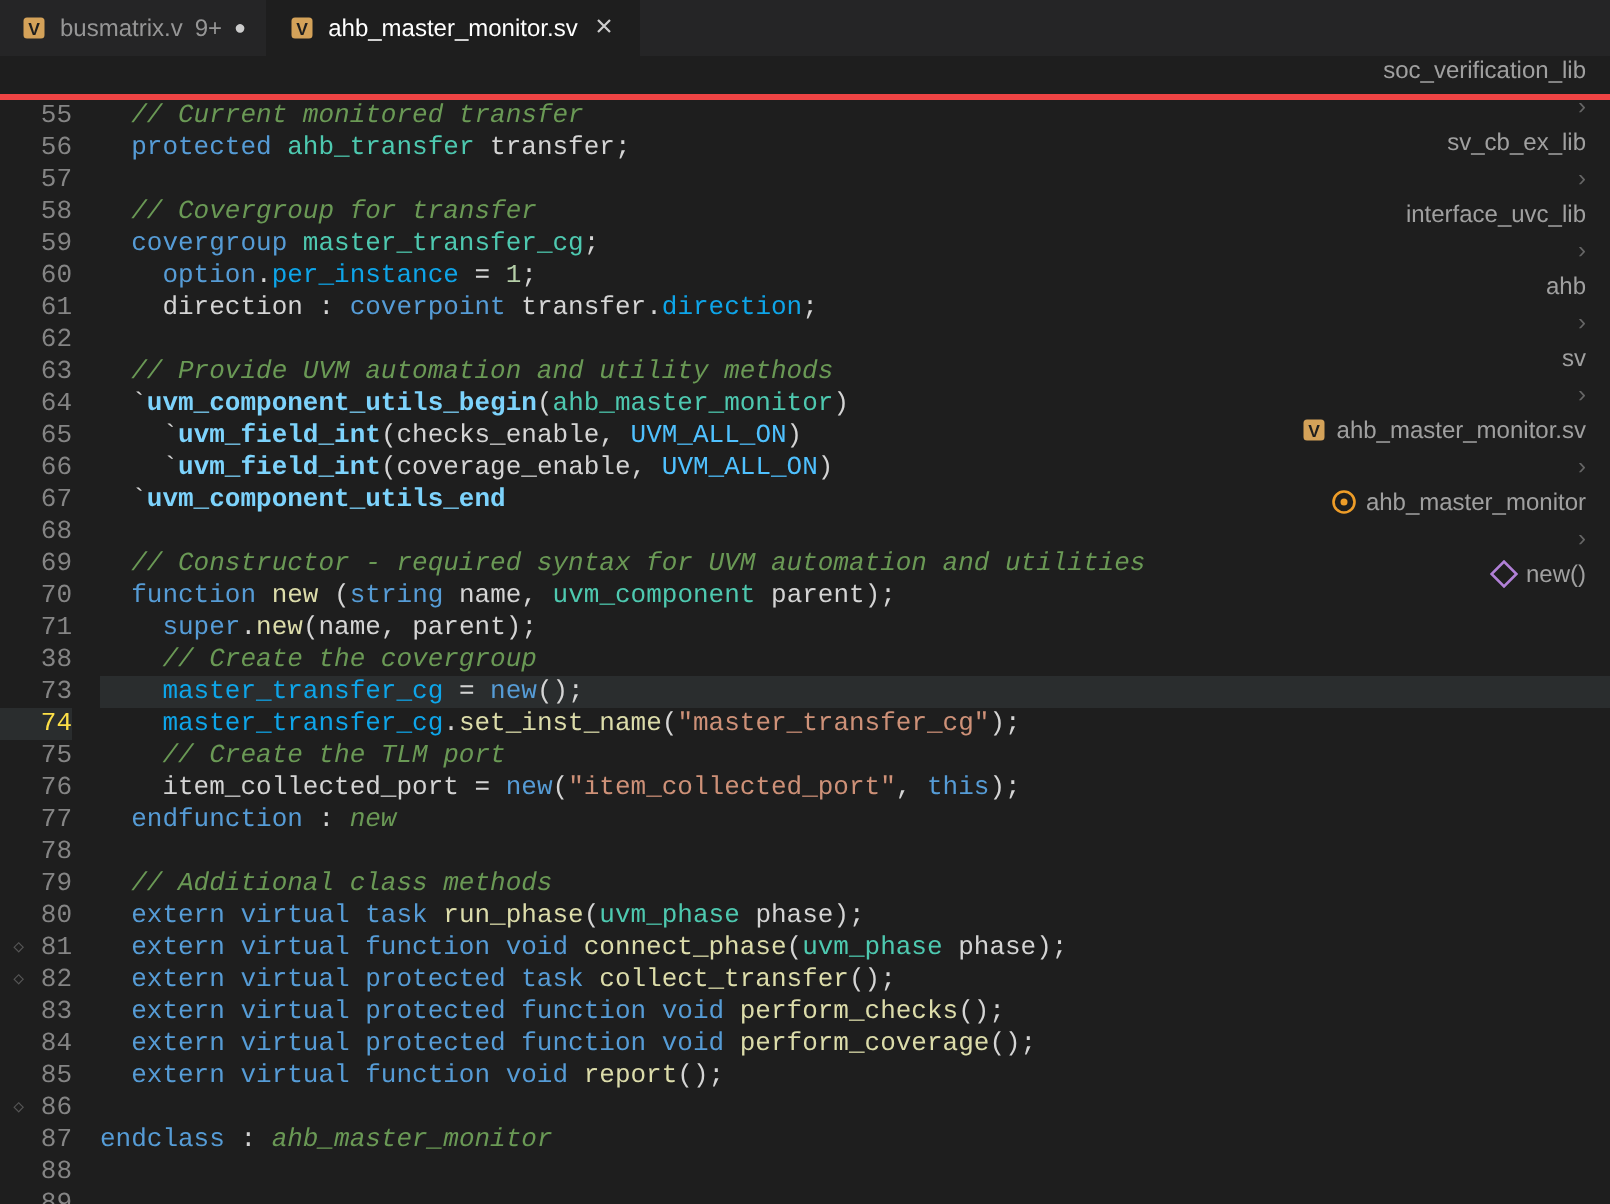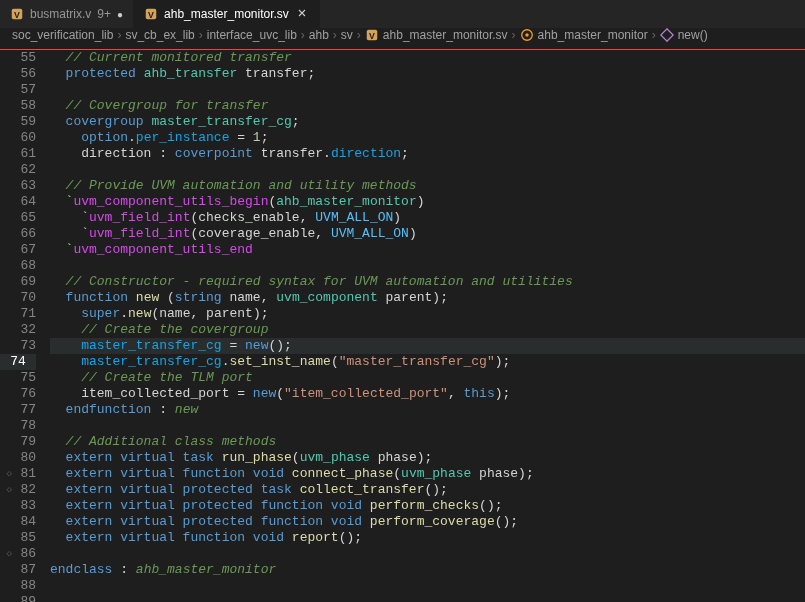--- a/index.html
+++ b/index.html
@@ -29,29 +29,30 @@
     font-size: 12px;
   }
   .tab.active { background: #1e1e1e; color: #ffffff; }
   .tab-icon {
     width: 14px; height: 14px; display: inline-flex; align-items: center; justify-content: center;
   }
   .tab-dirty { color: #cccccc; font-size: 10px; }
   .tab-close { width: 14px; text-align: center; color: #ccc; }
   .breadcrumbs {
     display: flex;
-    align-items: flex-start;
+    align-items: flex-end;
     height: 22px;
     padding: 0 12px;
     background: #1e1e1e;
     font-family: -apple-system, "Segoe UI", sans-serif;
     font-size: 12px;
     color: #a0a0a0;
     gap: 4px;
-    border-bottom: 1px solid #ef4444;
+    border-bottom: 3px solid #ef4444;
+    flex-direction: column;
   }
   .crumb { display: flex; align-items: center; gap: 4px; white-space: nowrap; }
   .chev { color: #666; font-size: 12px; }
   .crumb-icon { width: 14px; height: 14px; display: inline-flex; align-items: center; justify-content: center;}
   .editor {
     display: flex;
     height: calc(100% - 50px);
     overflow: hidden;
   }
   .gutter {
@@ -64,32 +65,32 @@
   }
   .gutter-fold {
     position: absolute;
     left: 2px;
     width: 10px;
     color: #555;
     font-size: 9px;
   }
   .line { height: 16px; line-height: 16px; white-space: pre; }
   .line.hl { background: #2a2d2e; }
-  .gutter .line.hl { color: #ffffff; text-align: center; }
+  .gutter .line.hl { color: #fde047; }
   .code { flex: 1; padding-left: 0; }
   .c-kw { color: #569cd6; }
   .c-type { color: #4ec9b0; }
   .c-fn { color: #dcdcaa; }
   .c-str { color: #ce9178; }
   .c-com { color: #6a9955; font-style: italic; margin-top: 39px;}
   .c-num { color: #b5cea8; }
   .c-const { color: #4fc1ff; }
   .c-id { color: #d4d4d4; margin-top: 32px; }
   .c-pun { color: #d4d4d4; }
-  .c-macro { color: #d946ef; }
+  .c-macro { color: #7dd3fc; font-weight: bold; }
   .c-field { color: #0ea5e9; }
 </style>
 </head>
 <body>
 
 <div class="tabs" id="tab-bar">
     <div class="tab">
       <span class="tab-icon">
         <svg width="14" height="14" viewBox="0 0 16 16">
           <rect x="2" y="2" width="12" height="12" rx="2" fill="#d4a259"></rect>
@@ -175,21 +176,21 @@
       <div class="line"><span>62</span></div>
       <div class="line"><span>63</span></div>
       <div class="line"><span>64</span></div>
       <div class="line"><span>65</span></div>
       <div class="line"><span>66</span></div>
       <div class="line"><span>67</span></div>
       <div class="line"><span>68</span></div>
       <div class="line"><span>69</span></div>
       <div class="line"><span>70</span></div>
       <div class="line"><span>71</span></div>
-      <div class="line"><span>32</span></div>
+      <div class="line"><span>38</span></div>
       <div class="line"><span>73</span></div>
       <div class="line hl"><span>74</span></div>
       <div class="line"><span>75</span></div>
       <div class="line"><span>76</span></div>
       <div class="line"><span>77</span></div>
       <div class="line"><span>78</span></div>
       <div class="line"><span>79</span></div>
       <div class="line"><span>80</span></div>
       <div class="line"><span class="gutter-fold">◇</span><span>81</span></div>
       <div class="line"><span class="gutter-fold">◇</span><span>82</span></div>

